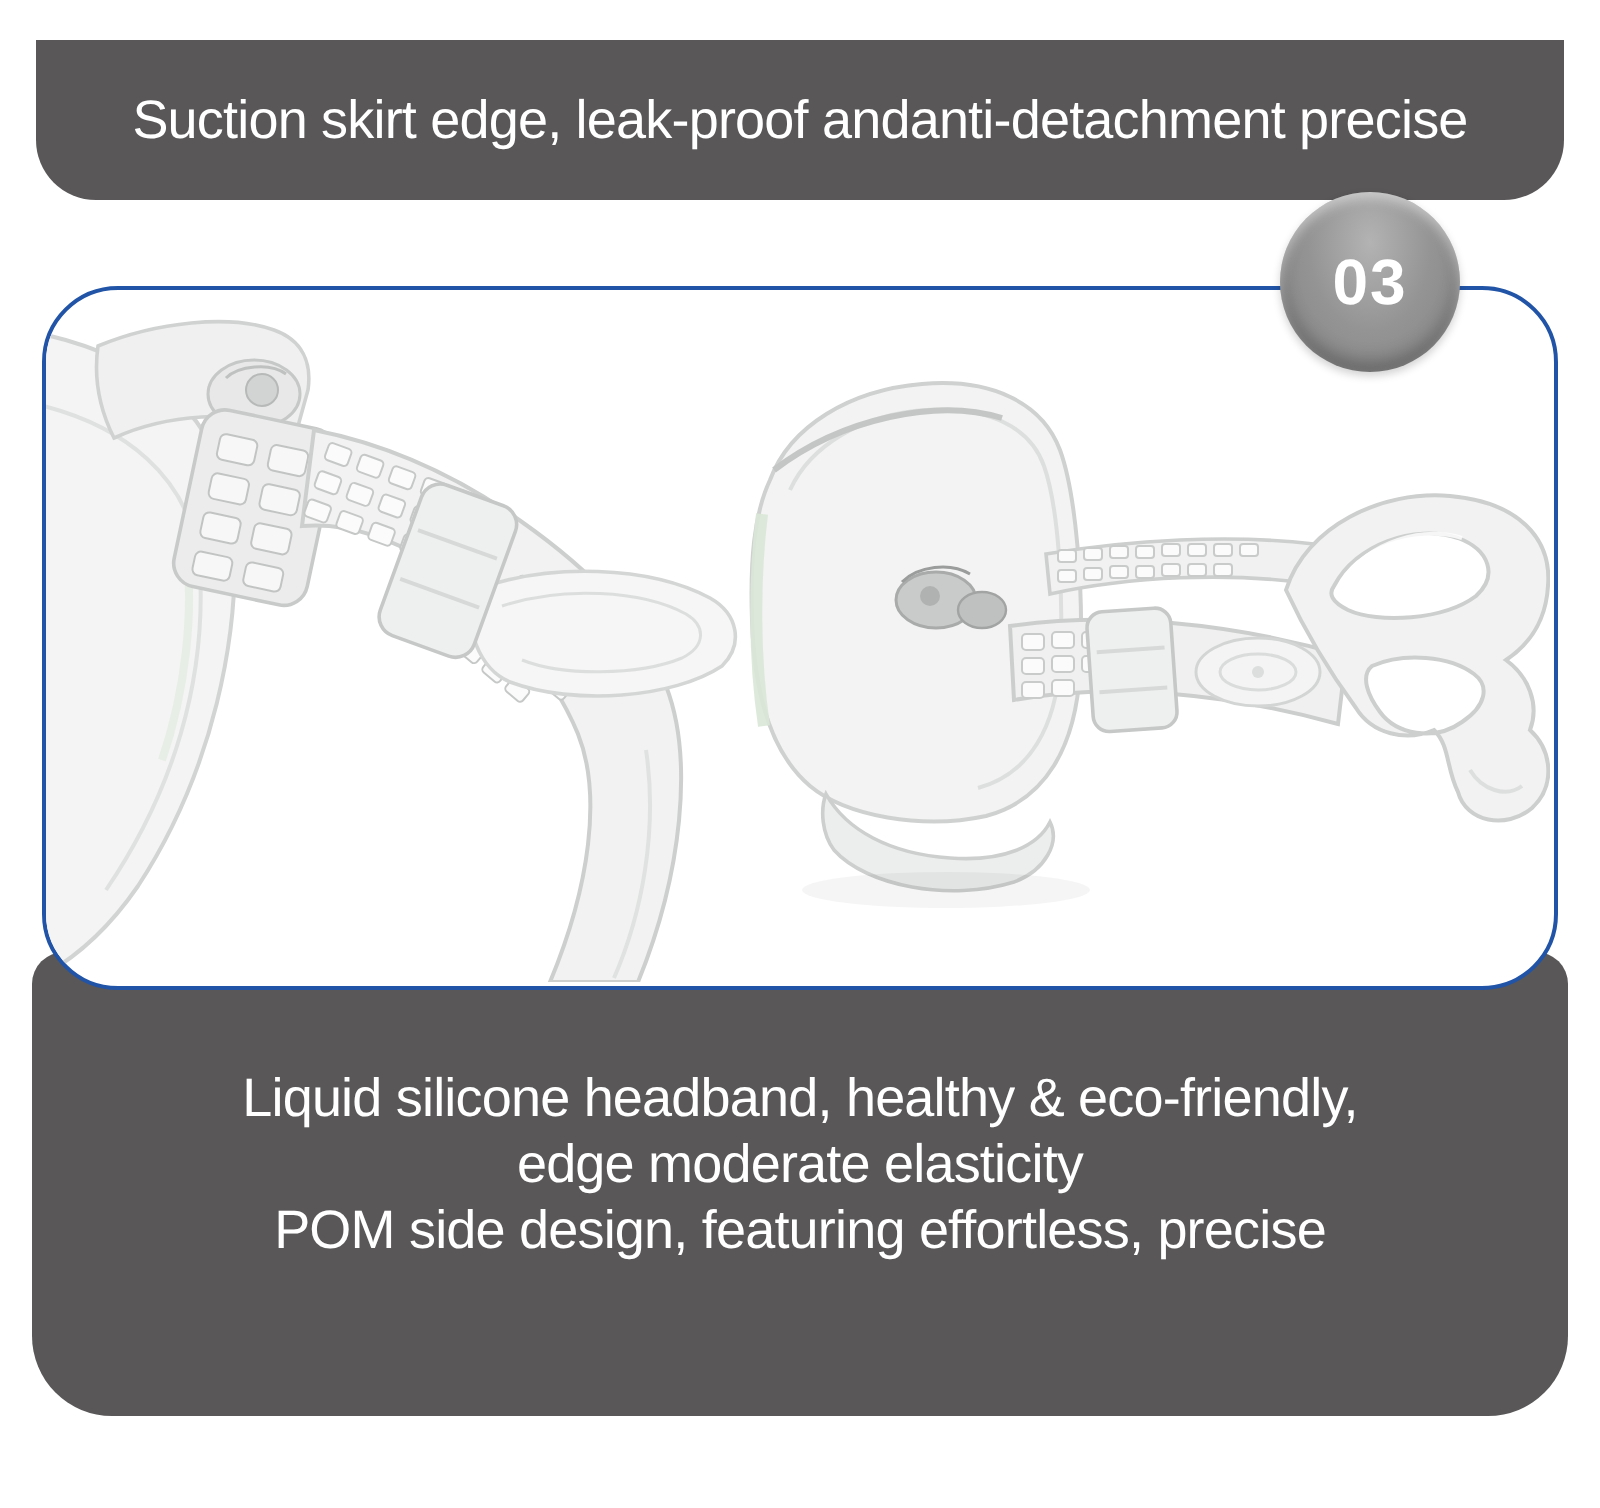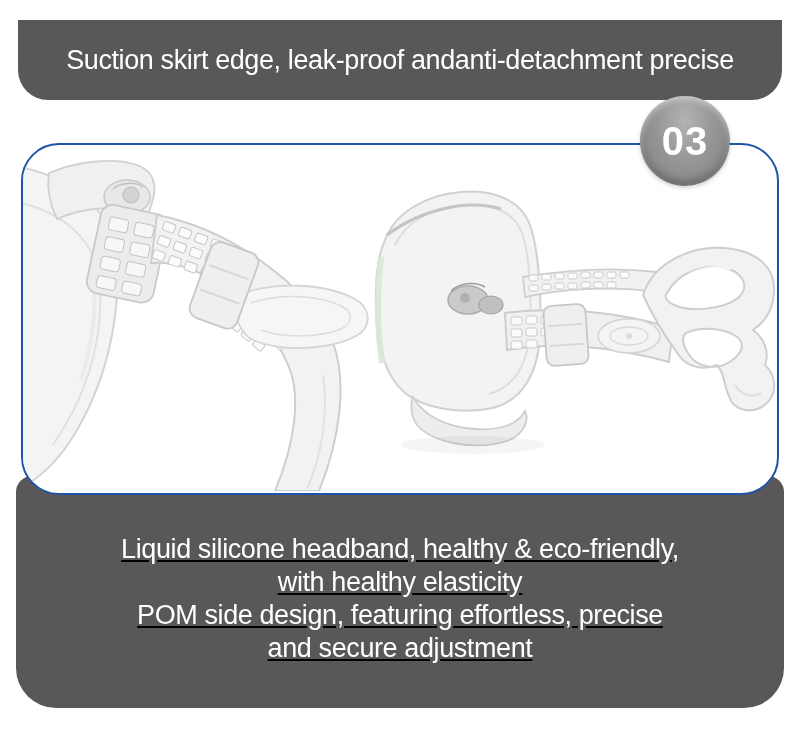--- a/index.html
+++ b/index.html
@@ -17,40 +17,40 @@
   }
   .banner-line{
     color:#ffffff;font-size:27px;line-height:35px;letter-spacing:-0.4px;
     white-space:nowrap;text-align:center;
   }
   
   .bottom-banner{
     position:absolute;left:16px;top:476px;width:768px;height:232px;
     background:#595757;border-radius:16px 16px 40px 40px;
     z-index:1;box-sizing:border-box;padding-top:57px;
-    display:flex;flex-direction:column;align-items:center;text-decoration:underline;
+    display:flex;flex-direction:column;align-items:center;
   }
   .bottom-banner .banner-line{line-height:33px;}
   
   .photo-panel{
     position:absolute;left:21px;top:143px;width:758px;height:352px;
     box-sizing:border-box;border:2px solid #2154a6;border-radius:38px;
     background:#ffffff;z-index:2;overflow:hidden;
   }
   .photo-panel svg{display:block;}
   
   .step-badge{
     position:absolute;left:640px;top:96px;width:90px;height:90px;border-radius:50%;
     background:radial-gradient(ellipse at 50% 28%, #b3b3b3 0%, #949494 48%, #828282 100%);
     box-shadow:inset 0 3px 6px rgba(255,255,255,0.5), inset 0 -5px 9px rgba(0,0,0,0.28), 0 2px 4px rgba(0,0,0,0.18);
     display:flex;align-items:center;justify-content:center;
     z-index:3;
   }
   .step-badge span{
-    color:#ffffff;font-size:40px;font-weight:bold;letter-spacing:1px;
+    color:#ffffff;font-size:32px;font-weight:bold;letter-spacing:1px;
   }
 </style>
 </head>
 <body>
 
 <div class="page">
 
   <header class="top-banner">
     <div class="banner-line">Suction skirt edge, leak-proof and</div>
     <div class="banner-line">anti-detachment precise</div>
@@ -212,18 +212,17 @@
       </g>
     </svg>
   </section>
 
   <div class="step-badge">
     <span>03</span>
   </div>
 
   <footer class="bottom-banner">
     <div class="banner-line">Liquid silicone headband, healthy &amp; eco-friendly,</div>
-    <div class="banner-line">with healthy elasticity</div>
+    <div class="banner-line">edge moderate elasticity</div>
     <div class="banner-line">POM side design, featuring effortless, precise</div>
-    <div class="banner-line">and secure adjustment</div>
   </footer>
 
 </div>
 
 </body></html>

